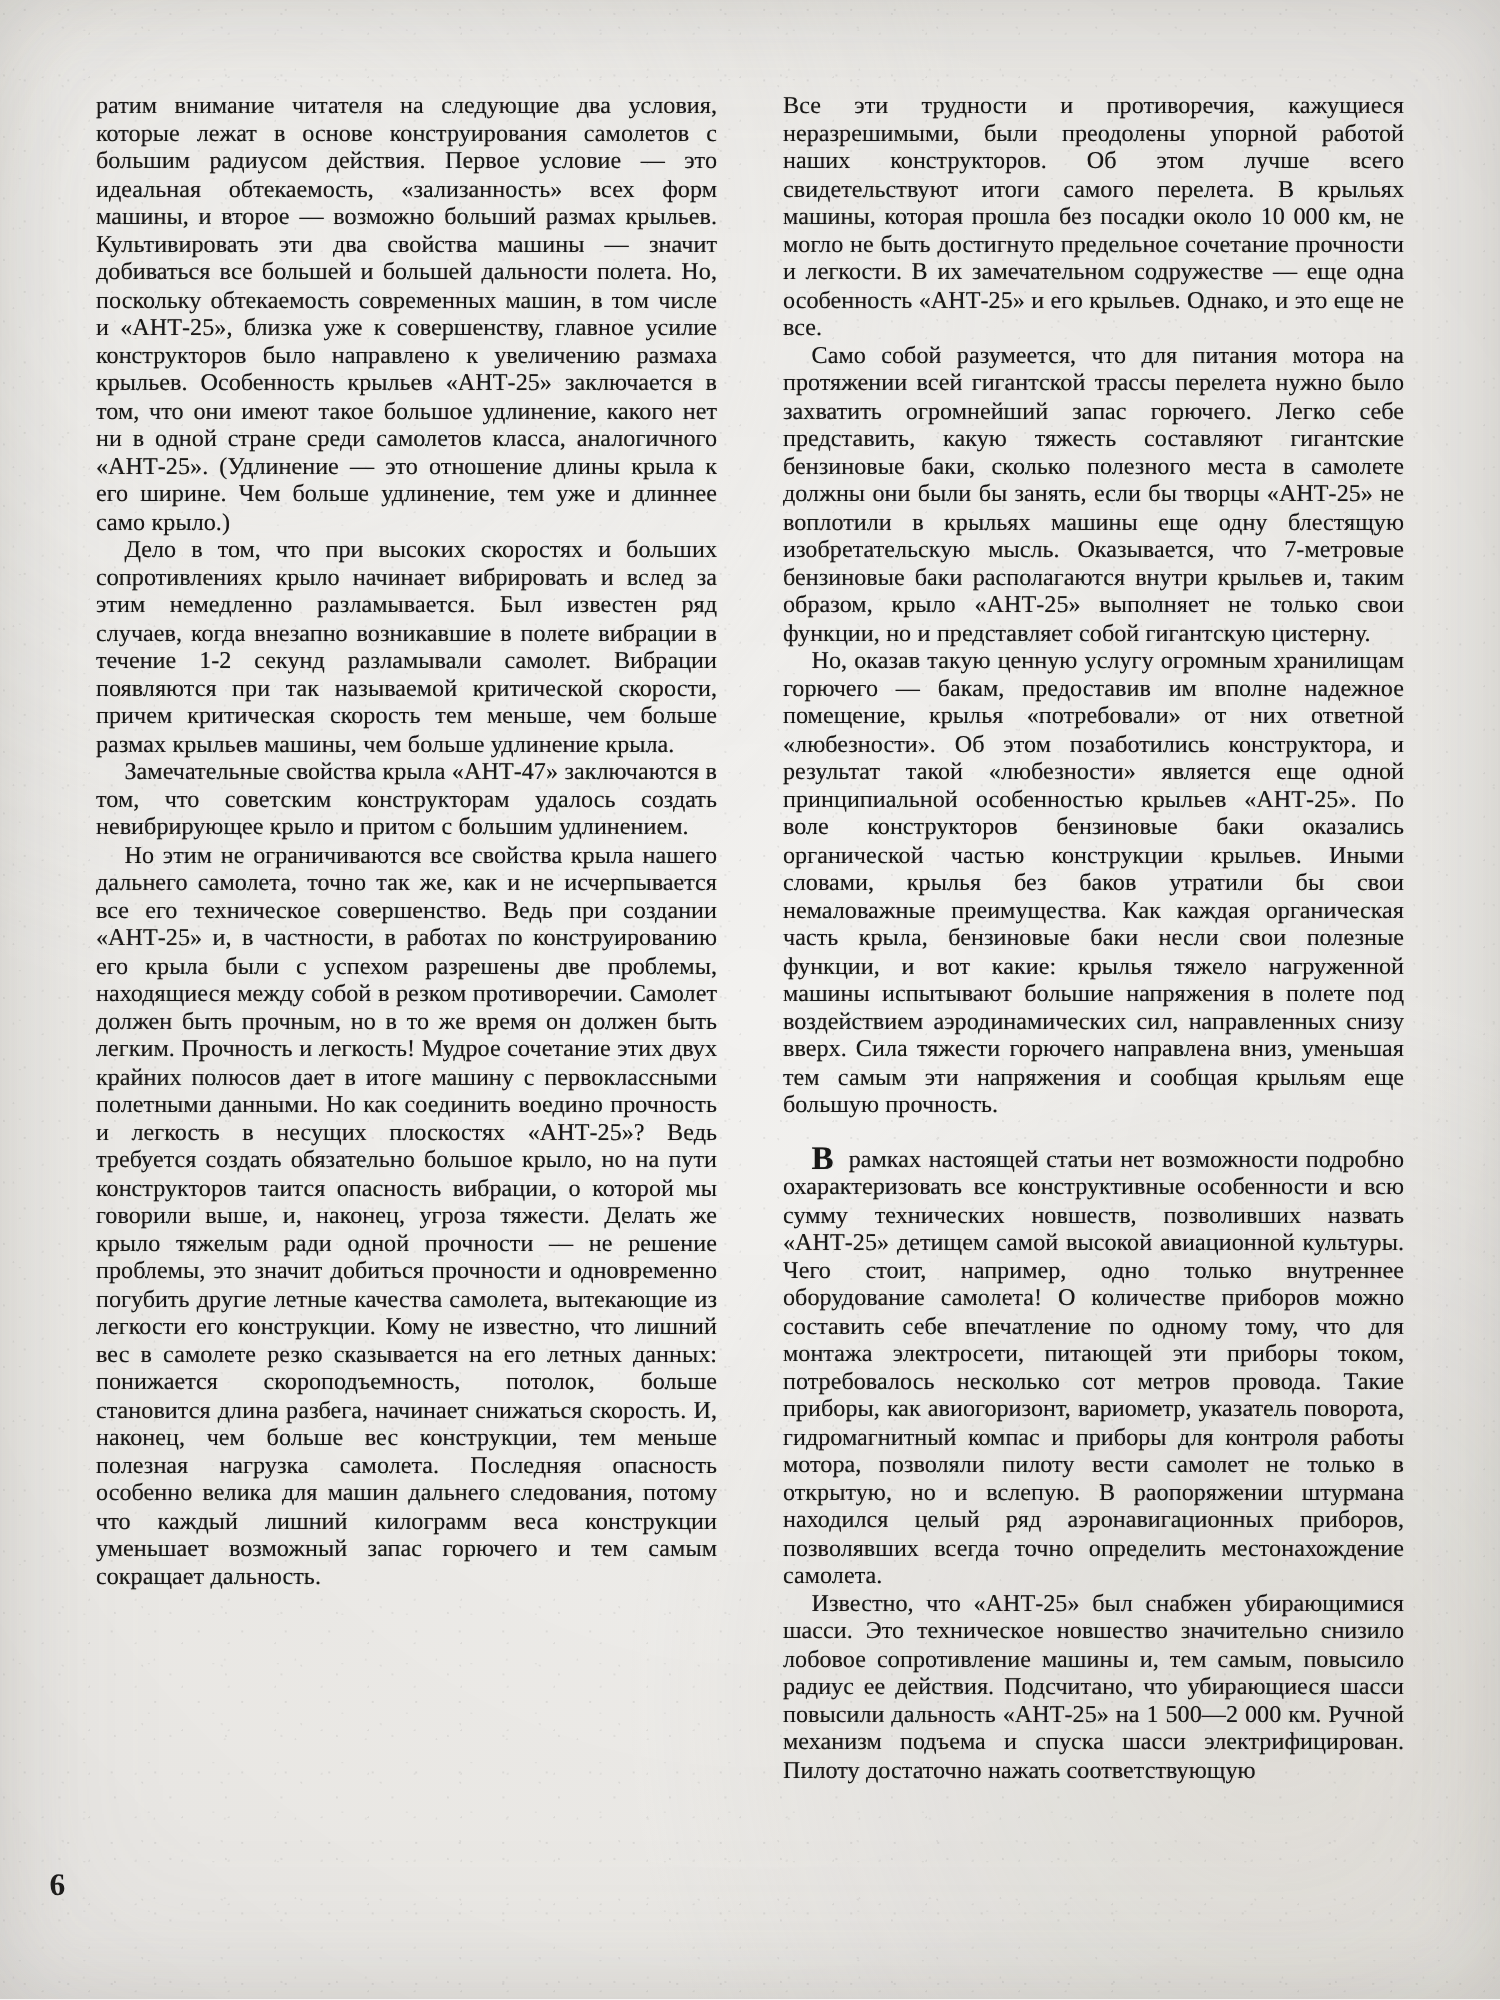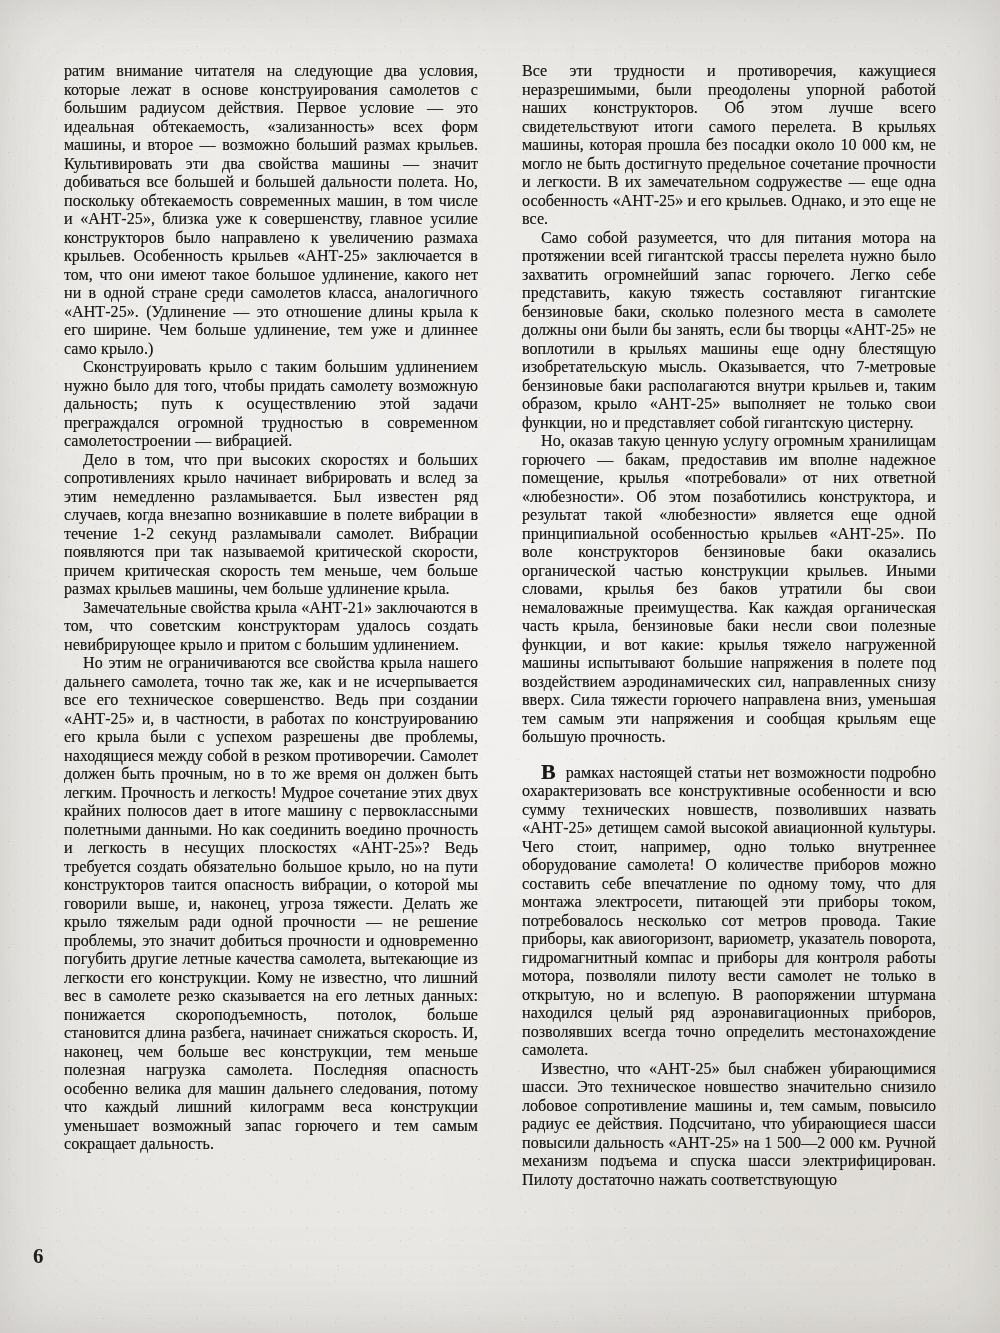--- a/index.html
+++ b/index.html
@@ -118,23 +118,22 @@
 </style>
 </head>
 <body>
 
 <div id="page">
 
   <div class="columns">
 
     <div class="column">
       <p class="para lead">ратим внимание читателя на следующие два условия, которые лежат в основе конструирования самолетов с большим радиусом действия. Первое условие — это идеальная обтекаемость, «зализанность» всех форм машины, и второе — возможно больший размах крыльев. Культивировать эти два свойства машины — значит добиваться все большей и большей дальности полета. Но, поскольку обтекаемость современных машин, в том числе и «АНТ-25», близка уже к совершенству, главное усилие конструкторов было направлено к увеличению размаха крыльев. Особенность крыльев «АНТ-25» заключается в том, что они имеют такое большое удлинение, какого нет ни в одной стране среди самолетов класса, аналогичного «АНТ-25». (Удлинение — это отношение длины крыла к его ширине. Чем больше удлинение, тем уже и длиннее само крыло.)</p>
-      <p class="para">Сконструировать крыло с таким большим удлинением нужно было для того, чтобы придать самолету возможную дальность; путь к осуществлению этой задачи преграждался огромной трудностью в современном самолетостроении — вибрацией.</p>
       <p class="para">Дело в том, что при высоких скоростях и больших сопротивлениях крыло начинает вибрировать и вслед за этим немедленно разламывается. Был известен ряд случаев, когда внезапно возникавшие в полете вибрации в течение 1-2 секунд разламывали самолет. Вибрации появляются при так называемой критической скорости, причем критическая скорость тем меньше, чем больше размах крыльев машины, чем больше удлинение крыла.</p>
-      <p class="para">Замечательные свойства крыла «АНТ-21» заключаются в том, что советским конструкторам удалось создать невибрирующее крыло и притом с большим удлинением.</p>
+      <p class="para">Замечательные свойства крыла «АНТ-47» заключаются в том, что советским конструкторам удалось создать невибрирующее крыло и притом с большим удлинением.</p>
       <p class="para">Но этим не ограничиваются все свойства крыла нашего дальнего самолета, точно так же, как и не исчерпывается все его техническое совершенство. Ведь при создании «АНТ-25» и, в частности, в работах по конструированию его крыла были с успехом разрешены две проблемы, находящиеся между собой в резком противоречии. Самолет должен быть прочным, но в то же время он должен быть легким. Прочность и легкость! Мудрое сочетание этих двух крайних полюсов дает в итоге машину с первоклассными полетными данными. Но как соединить воедино прочность и легкость в несущих плоскостях «АНТ-25»? Ведь требуется создать обязательно большое крыло, но на пути конструкторов таится опасность вибрации, о которой мы говорили выше, и, наконец, угроза тяжести. Делать же крыло тяжелым ради одной прочности — не решение проблемы, это значит добиться прочности и одновременно погубить другие летные качества самолета, вытекающие из легкости его конструкции. Кому не известно, что лишний вес в самолете резко сказывается на его летных данных: понижается скороподъемность, потолок, больше становится длина разбега, начинает снижаться скорость. И, наконец, чем больше вес конструкции, тем меньше полезная нагрузка самолета. Последняя опасность особенно велика для машин дальнего следования, потому что каждый лишний килограмм веса конструкции уменьшает возможный запас горючего и тем самым сокращает дальность.</p>
     </div>
 
     <div class="column">
       <p class="para lead"><span>Все эти трудности и противоречия, кажущиеся неразрешимыми, были преодолены упорной работой наших конструкторов. Об этом лучше всего свидетельствуют итоги самого перелета. В крыльях машины, которая прошла без посадки около 10 000 </span><span class="unit">км</span><span>, не могло не быть достигнуто предельное сочетание прочности и легкости. В их замечательном содружестве — еще одна особенность «АНТ-25» и его крыльев. Однако, и это еще не все.</span></p>
       <p class="para">Само собой разумеется, что для питания мотора на протяжении всей гигантской трассы перелета нужно было захватить огромнейший запас горючего. Легко себе представить, какую тяжесть составляют гигантские бензиновые баки, сколько полезного места в самолете должны они были бы занять, если бы творцы «АНТ-25» не воплотили в крыльях машины еще одну блестящую изобретательскую мысль. Оказывается, что 7-метровые бензиновые баки располагаются внутри крыльев и, таким образом, крыло «АНТ-25» выполняет не только свои функции, но и представляет собой гигантскую цистерну.</p>
       <p class="para">Но, оказав такую ценную услугу огромным хранилищам горючего — бакам, предоставив им вполне надежное помещение, крылья «потребовали» от них ответной «любезности». Об этом позаботились конструктора, и результат такой «любезности» является еще одной принципиальной особенностью крыльев «АНТ-25». По воле конструкторов бензиновые баки оказались органической частью конструкции крыльев. Иными словами, крылья без баков утратили бы свои немаловажные преимущества. Как каждая органическая часть крыла, бензиновые баки несли свои полезные функции, и вот какие: крылья тяжело нагруженной машины испытывают большие напряжения в полете под воздействием аэродинамических сил, направленных снизу вверх. Сила тяжести горючего направлена вниз, уменьшая тем самым эти напряжения и сообщая крыльям еще большую прочность.</p>
       <p class="para gap-before"><span class="dropcap">В</span><span> рамках настоящей статьи нет возможности подробно охарактеризовать все конструктивные особенности и всю сумму технических новшеств, позволивших назвать «АНТ-25» детищем самой высокой авиационной культуры. Чего стоит, например, одно только внутреннее оборудование самолета! О количестве приборов можно составить себе впечатление по одному тому, что для монтажа электросети, питающей эти приборы током, потребовалось несколько сот метров провода. Такие приборы, как авиогоризонт, вариометр, указатель поворота, гидромагнитный компас и приборы для контроля работы мотора, позволяли пилоту вести самолет не только в открытую, но и вслепую. В раопоряжении штурмана находился целый ряд аэронавигационных приборов, позволявших всегда точно определить местонахождение самолета.</span></p>
       <p class="para"><span>Известно, что «АНТ-25» был снабжен убирающимися шасси. Это техническое новшество значительно снизило лобовое сопротивление машины и, тем самым, повысило радиус ее действия. Подсчитано, что убирающиеся шасси повысили дальность «АНТ-25» на 1 500—2 000 </span><span class="unit">км</span><span>. Ручной механизм подъема и спуска шасси электрифицирован. Пилоту достаточно нажать соответствующую</span></p>
     </div>

